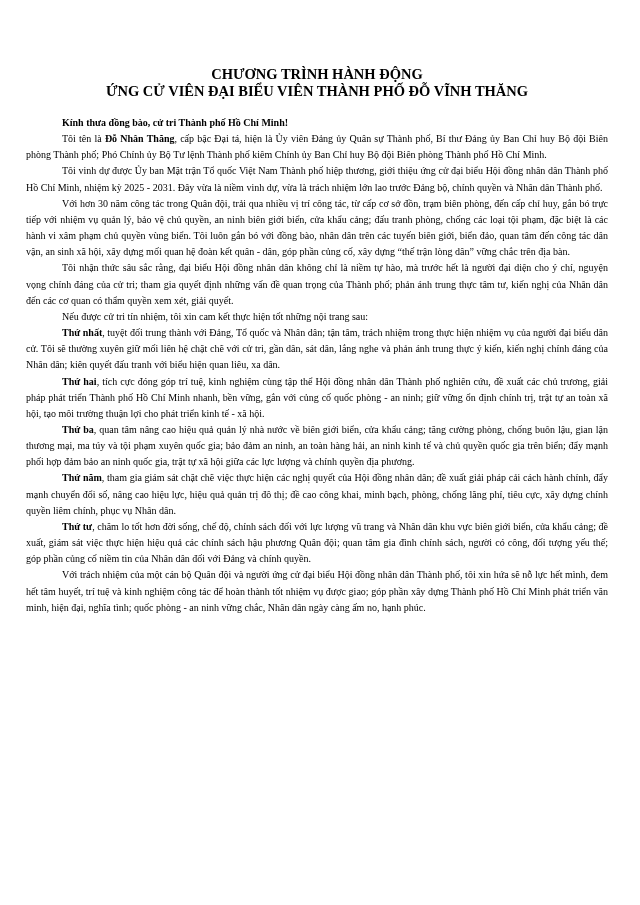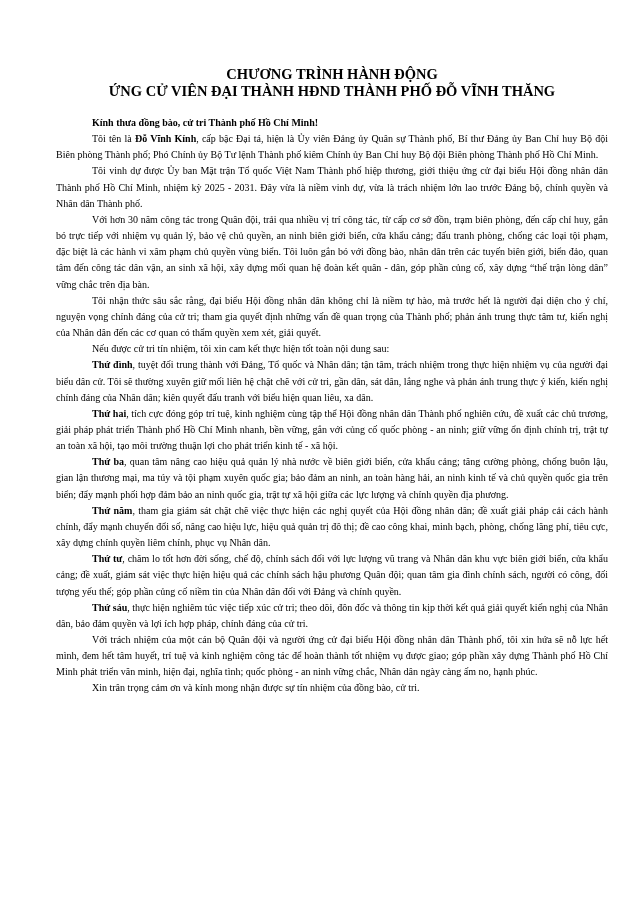--- a/index.html
+++ b/index.html
@@ -6,21 +6,21 @@
   body {
     width: 640px; height: 905px;
     background: #ffffff;
     color: #000000;
     font-family: "Liberation Serif", "DejaVu Serif", serif;
     -webkit-font-smoothing: antialiased;
   }
   .page {
     box-sizing: border-box;
     width: 640px; height: 840px;
-    padding: 66px 32px 0 56px;
+    padding: 66px 32px 0 26px;
     overflow: hidden;
     background: #ffffff;
   }
   .title-block { text-align: center; }
   .title-line {
     font-weight: bold;
     font-size: 14.5px;
     line-height: 17px;
     white-space: nowrap;
   }
@@ -37,31 +37,29 @@
     font-weight: bold;
   }
   p.para b { font-weight: bold; }
 </style>
 </head>
 <body>
 
 <div class="page">
   <div class="title-block">
     <div class="title-line">CHƯƠNG TRÌNH HÀNH ĐỘNG</div>
-    <div class="title-line">ỨNG CỬ VIÊN ĐẠI THÀNH HĐND THÀNH PHỐ ĐỖ VĨNH THĂNG</div>
+    <div class="title-line">ỨNG CỬ VIÊN ĐẠI BIỂU VIÊN THÀNH PHỐ ĐỖ VĨNH THĂNG</div>
   </div>
   <div class="doc-body">
       <p class="para heading"><b>Kính thưa đồng bào, cử tri Thành phố Hồ Chí Minh!</b></p>
-      <p class="para"><span>Tôi tên là </span><b>Đỗ Vĩnh Kính</b><span>, cấp bậc Đại tá, hiện là Ủy viên Đảng ủy Quân sự Thành phố, Bí thư Đảng ủy Ban Chỉ huy Bộ đội Biên phòng Thành phố; Phó Chính ủy Bộ Tư lệnh Thành phố kiêm Chính ủy Ban Chỉ huy Bộ đội Biên phòng Thành phố Hồ Chí Minh.</span></p>
+      <p class="para"><span>Tôi tên là </span><b>Đỗ Nhân Thăng</b><span>, cấp bậc Đại tá, hiện là Ủy viên Đảng ủy Quân sự Thành phố, Bí thư Đảng ủy Ban Chỉ huy Bộ đội Biên phòng Thành phố; Phó Chính ủy Bộ Tư lệnh Thành phố kiêm Chính ủy Ban Chỉ huy Bộ đội Biên phòng Thành phố Hồ Chí Minh.</span></p>
       <p class="para"><span>Tôi vinh dự được Ủy ban Mặt trận Tổ quốc Việt Nam Thành phố hiệp thương, giới thiệu ứng cử đại biểu Hội đồng nhân dân Thành phố Hồ Chí Minh, nhiệm kỳ 2025 - 2031. Đây vừa là niềm vinh dự, vừa là trách nhiệm lớn lao trước Đảng bộ, chính quyền và Nhân dân Thành phố.</span></p>
       <p class="para"><span>Với hơn 30 năm công tác trong Quân đội, trải qua nhiều vị trí công tác, từ cấp cơ sở đồn, trạm biên phòng, đến cấp chỉ huy, gắn bó trực tiếp với nhiệm vụ quản lý, bảo vệ chủ quyền, an ninh biên giới biển, cửa khẩu cảng; đấu tranh phòng, chống các loại tội phạm, đặc biệt là các hành vi xâm phạm chủ quyền vùng biển. Tôi luôn gắn bó với đồng bào, nhân dân trên các tuyến biên giới, biển đảo, quan tâm đến công tác dân vận, an sinh xã hội, xây dựng mối quan hệ đoàn kết quân - dân, góp phần củng cố, xây dựng “thế trận lòng dân” vững chắc trên địa bàn.</span></p>
       <p class="para"><span>Tôi nhận thức sâu sắc rằng, đại biểu Hội đồng nhân dân không chỉ là niềm tự hào, mà trước hết là người đại diện cho ý chí, nguyện vọng chính đáng của cử tri; tham gia quyết định những vấn đề quan trọng của Thành phố; phản ánh trung thực tâm tư, kiến nghị của Nhân dân đến các cơ quan có thẩm quyền xem xét, giải quyết.</span></p>
-      <p class="para"><span>Nếu được cử tri tín nhiệm, tôi xin cam kết thực hiện tốt toàn nội dung sau:</span></p>
-      <p class="para"><b>Thứ đình</b><span>, tuyệt đối trung thành với Đảng, Tổ quốc và Nhân dân; tận tâm, trách nhiệm trong thực hiện nhiệm vụ của người đại biểu dân cử. Tôi sẽ thường xuyên giữ mối liên hệ chặt chẽ với cử tri, gần dân, sát dân, lắng nghe và phản ánh trung thực ý kiến, kiến nghị chính đáng của Nhân dân; kiên quyết đấu tranh với biểu hiện quan liêu, xa dân.</span></p>
+      <p class="para"><span>Nếu được cử tri tín nhiệm, tôi xin cam kết thực hiện tốt những nội trang sau:</span></p>
+      <p class="para"><b>Thứ nhất</b><span>, tuyệt đối trung thành với Đảng, Tổ quốc và Nhân dân; tận tâm, trách nhiệm trong thực hiện nhiệm vụ của người đại biểu dân cử. Tôi sẽ thường xuyên giữ mối liên hệ chặt chẽ với cử tri, gần dân, sát dân, lắng nghe và phản ánh trung thực ý kiến, kiến nghị chính đáng của Nhân dân; kiên quyết đấu tranh với biểu hiện quan liêu, xa dân.</span></p>
       <p class="para"><b>Thứ hai</b><span>, tích cực đóng góp trí tuệ, kinh nghiệm cùng tập thể Hội đồng nhân dân Thành phố nghiên cứu, đề xuất các chủ trương, giải pháp phát triển Thành phố Hồ Chí Minh nhanh, bền vững, gắn với củng cố quốc phòng - an ninh; giữ vững ổn định chính trị, trật tự an toàn xã hội, tạo môi trường thuận lợi cho phát triển kinh tế - xã hội.</span></p>
       <p class="para"><b>Thứ ba</b><span>, quan tâm nâng cao hiệu quả quản lý nhà nước về biên giới biển, cửa khẩu cảng; tăng cường phòng, chống buôn lậu, gian lận thương mại, ma túy và tội phạm xuyên quốc gia; bảo đảm an ninh, an toàn hàng hải, an ninh kinh tế và chủ quyền quốc gia trên biển; đẩy mạnh phối hợp đảm bảo an ninh quốc gia, trật tự xã hội giữa các lực lượng và chính quyền địa phương.</span></p>
       <p class="para"><b>Thứ năm</b><span>, tham gia giám sát chặt chẽ việc thực hiện các nghị quyết của Hội đồng nhân dân; đề xuất giải pháp cải cách hành chính, đẩy mạnh chuyển đổi số, nâng cao hiệu lực, hiệu quả quản trị đô thị; đề cao công khai, minh bạch, phòng, chống lãng phí, tiêu cực, xây dựng chính quyền liêm chính, phục vụ Nhân dân.</span></p>
       <p class="para"><b>Thứ tư</b><span>, chăm lo tốt hơn đời sống, chế độ, chính sách đối với lực lượng vũ trang và Nhân dân khu vực biên giới biển, cửa khẩu cảng; đề xuất, giám sát việc thực hiện hiệu quả các chính sách hậu phương Quân đội; quan tâm gia đình chính sách, người có công, đối tượng yếu thế; góp phần củng cố niềm tin của Nhân dân đối với Đảng và chính quyền.</span></p>
-      <p class="para"><b>Thứ sáu</b><span>, thực hiện nghiêm túc việc tiếp xúc cử tri; theo dõi, đôn đốc và thông tin kịp thời kết quả giải quyết kiến nghị của Nhân dân, bảo đảm quyền và lợi ích hợp pháp, chính đáng của cử tri.</span></p>
       <p class="para"><span>Với trách nhiệm của một cán bộ Quân đội và người ứng cử đại biểu Hội đồng nhân dân Thành phố, tôi xin hứa sẽ nỗ lực hết mình, đem hết tâm huyết, trí tuệ và kinh nghiệm công tác để hoàn thành tốt nhiệm vụ được giao; góp phần xây dựng Thành phố Hồ Chí Minh phát triển văn minh, hiện đại, nghĩa tình; quốc phòng - an ninh vững chắc, Nhân dân ngày càng ấm no, hạnh phúc.</span></p>
-      <p class="para"><span>Xin trân trọng cảm ơn và kính mong nhận được sự tín nhiệm của đồng bào, cử tri.</span></p>
     </div>
 </div>
 
 </body></html>

